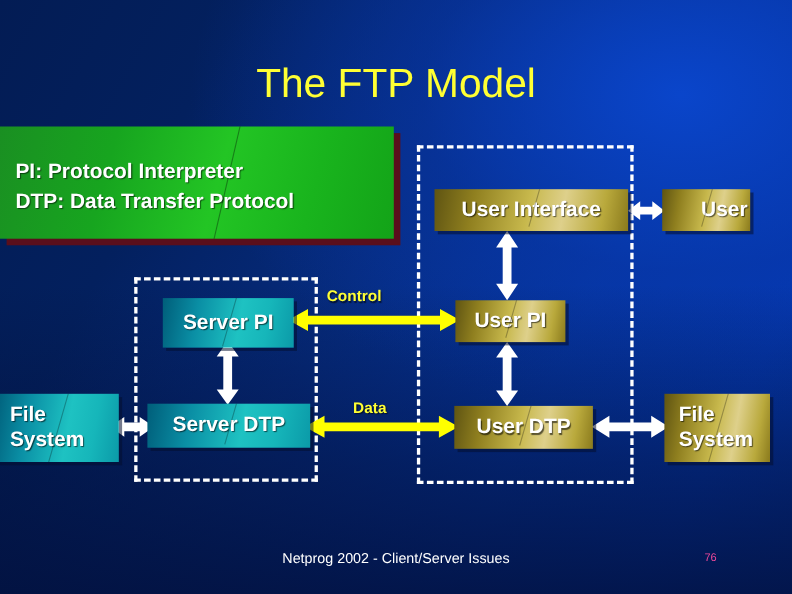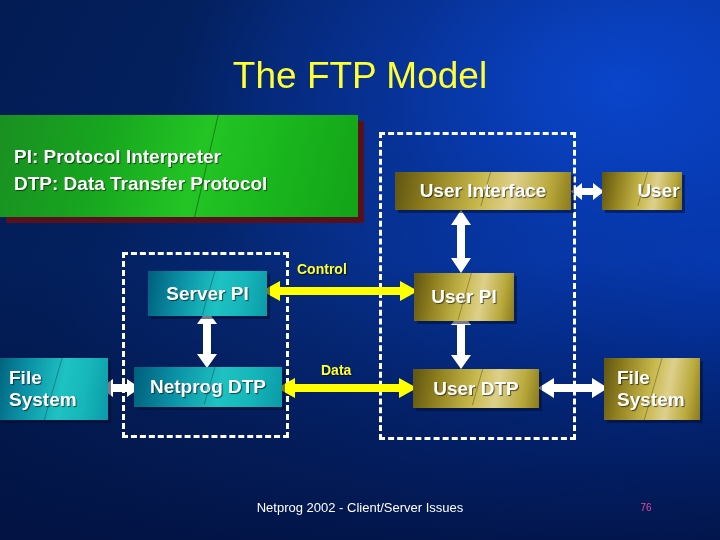--- a/index.html
+++ b/index.html
@@ -117,21 +117,21 @@
   }
   .pad-center { justify-content: center; }
   .pad-left   { justify-content: flex-start; padding-left: 13px; }
 
   
   #node-file-system-left { left: -4px;  top: 358px; width: 112px; height: 62px; }
   #node-server-pi        { left: 148px; top: 271px; width: 119px; height: 45px; }
   #node-server-dtp       { left: 134px; top: 367px; width: 148px; height: 40px; }
   #node-user-interface   { left: 395px; top: 172px; width: 176px; height: 38px; }
   #node-user             { left: 602px; top: 172px; width: 80px;  height: 38px; padding-left: 33px; }
-  #node-user-pi          { left: 414px; top: 273px; width: 100px; height: 48px; }
+  #node-user-pi          { left: 414px; top: 273px; width: 100px; height: 38px; }
   #node-user-dtp         { left: 413px; top: 369px; width: 126px; height: 39px; align-items: center; }
   #node-file-system-right{ left: 604px; top: 358px; width: 96px;  height: 62px; }
 
   
   .arrow-label {
     position: absolute;
     color: #ffff33;
     font-size: 14px;
     font-weight: bold;
     line-height: 22px;
@@ -241,21 +241,21 @@
 System</span>
   </div>
 
   <div id="node-server-pi" class="node teal pad-center">
     <span class="gleam"></span>
     <span>Server PI</span>
   </div>
 
   <div id="node-server-dtp" class="node teal pad-center">
     <span class="gleam"></span>
-    <span>Netprog DTP</span>
+    <span>Server DTP</span>
   </div>
 
   <div id="node-user-interface" class="node gold pad-center">
     <span class="gleam"></span>
     <span>User Interface</span>
   </div>
 
   <div id="node-user" class="node gold pad-center">
     <span class="gleam"></span>
     <span>User</span>

